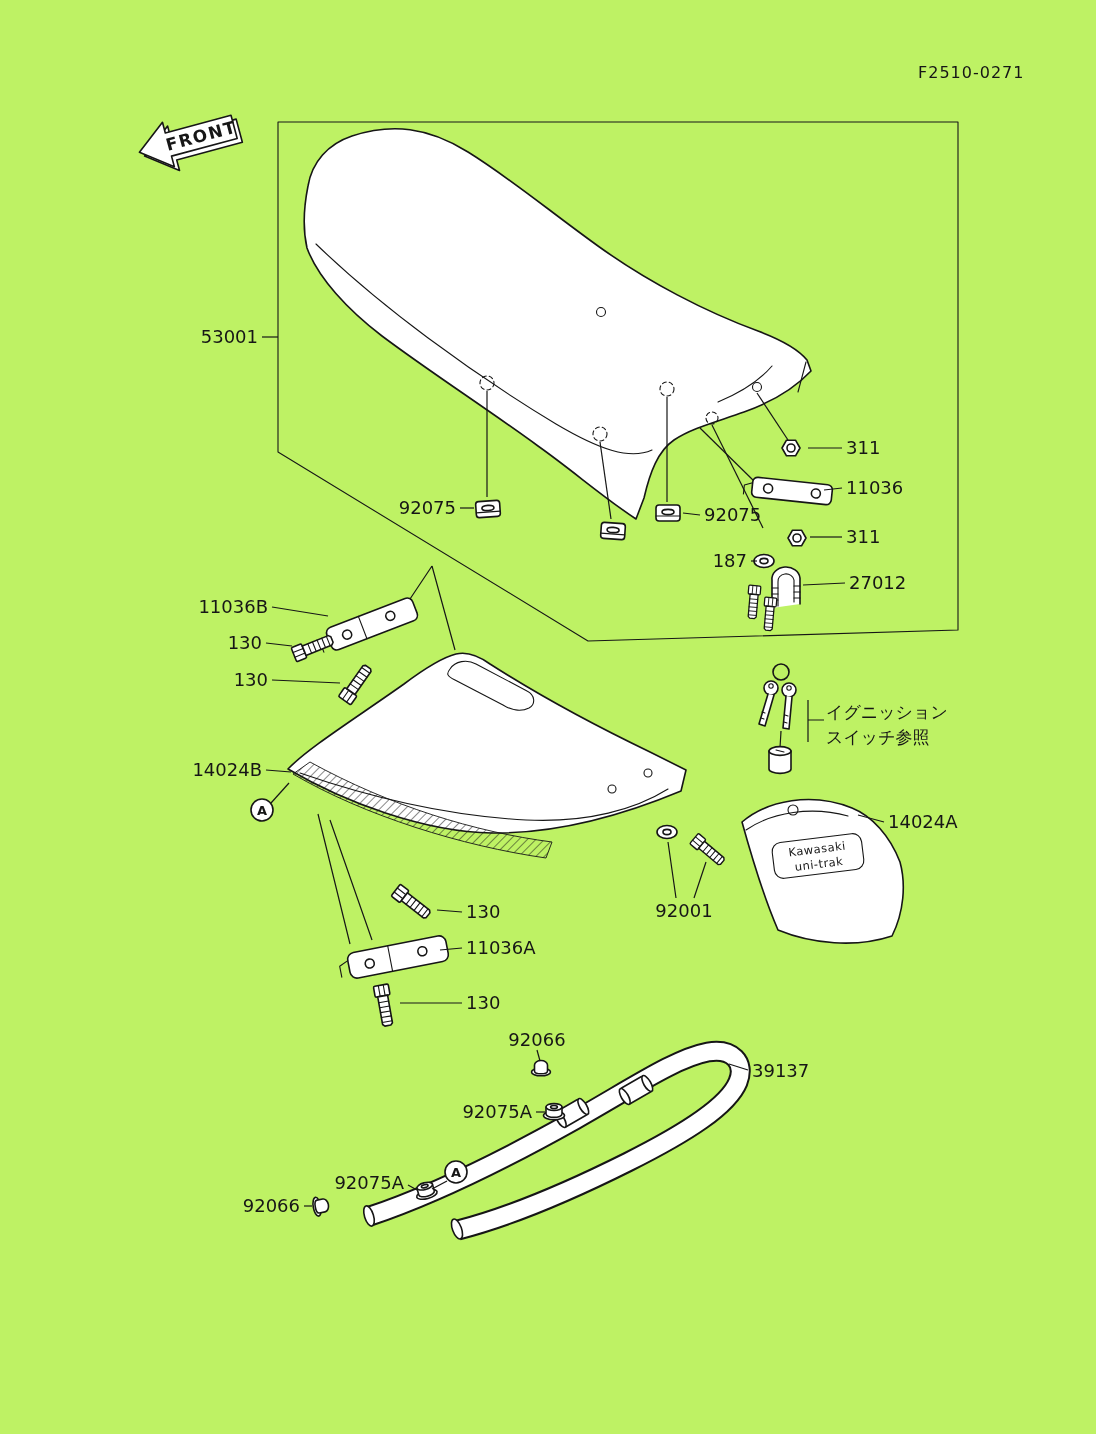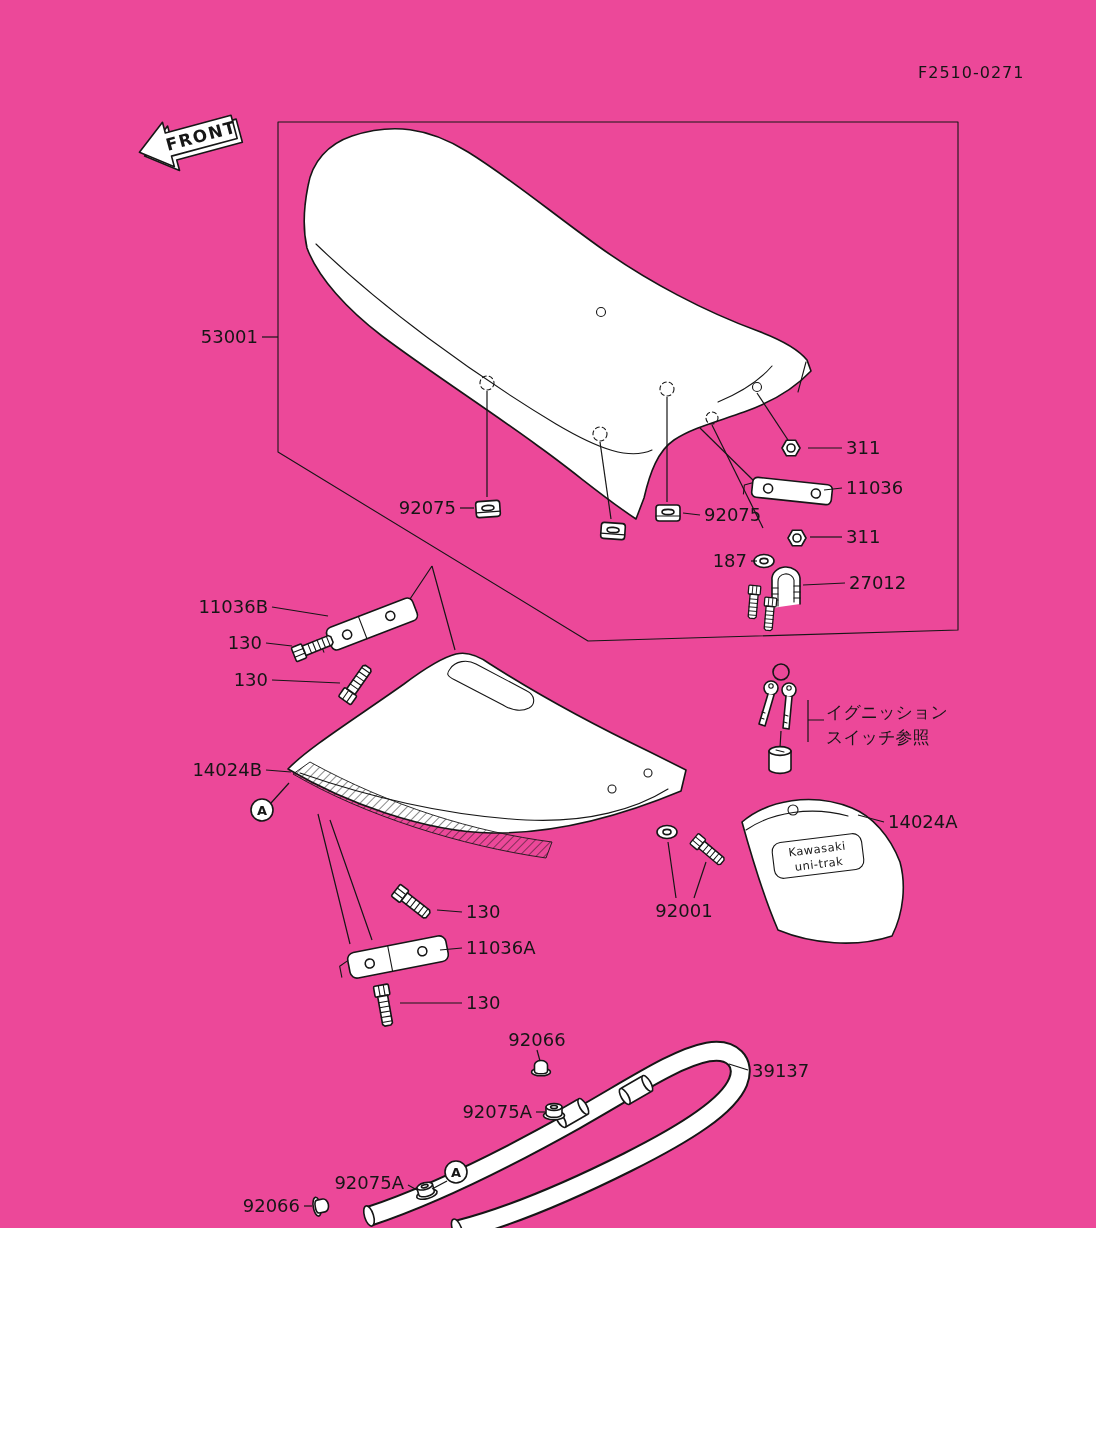--- a/index.html
+++ b/index.html
@@ -1,16 +1,16 @@
 <!DOCTYPE html>
 <html><head>
 <meta charset="utf-8">
 <style>
   html,body{margin:0;padding:0;background:#ffffff;}
-  .page{position:relative;width:1096px;height:1228px;background:#ec4899;overflow:hidden;
+  .page{position:relative;width:1096px;height:1434px;background:#bef264;overflow:hidden;
         font-family:"DejaVu Sans", sans-serif;}
   svg{display:block;}
   svg text{font-family:"DejaVu Sans", sans-serif;fill:#161616;}
   .callout{font-size:18px;}
   .fig{font-size:16px;letter-spacing:1px;}
   .jp{font-size:17px;}
   .badge-text{font-size:11.5px;letter-spacing:.5px;}
   .marker-text{font-size:13px;font-weight:bold;}
   .front-text{font-size:17px;font-weight:bold;letter-spacing:1.5px;}
   .ln{stroke:#161616;fill:none;stroke-width:1.6;stroke-linecap:round;stroke-linejoin:round;}

